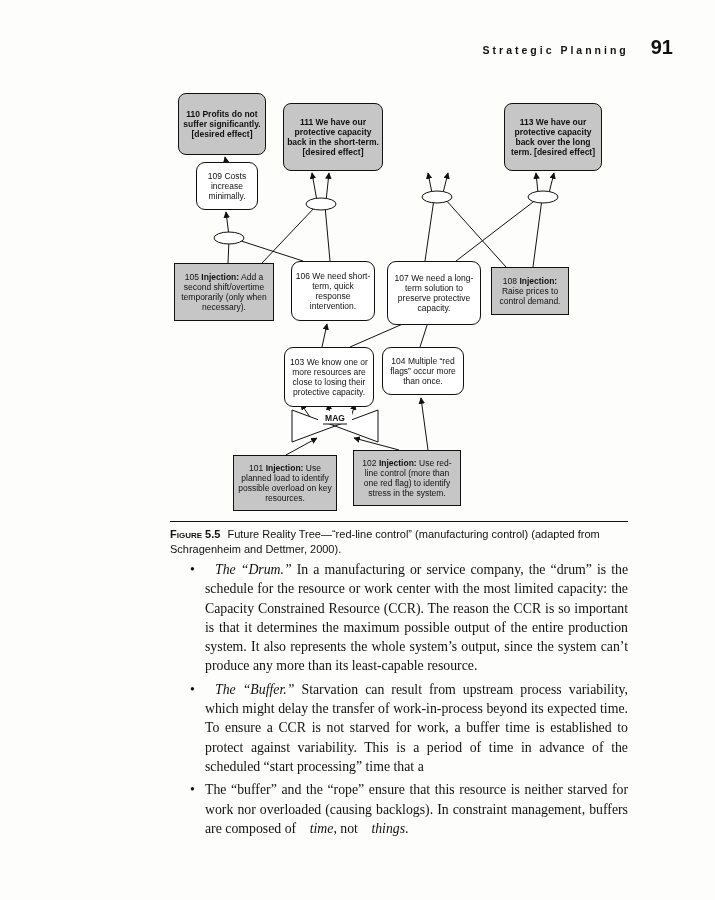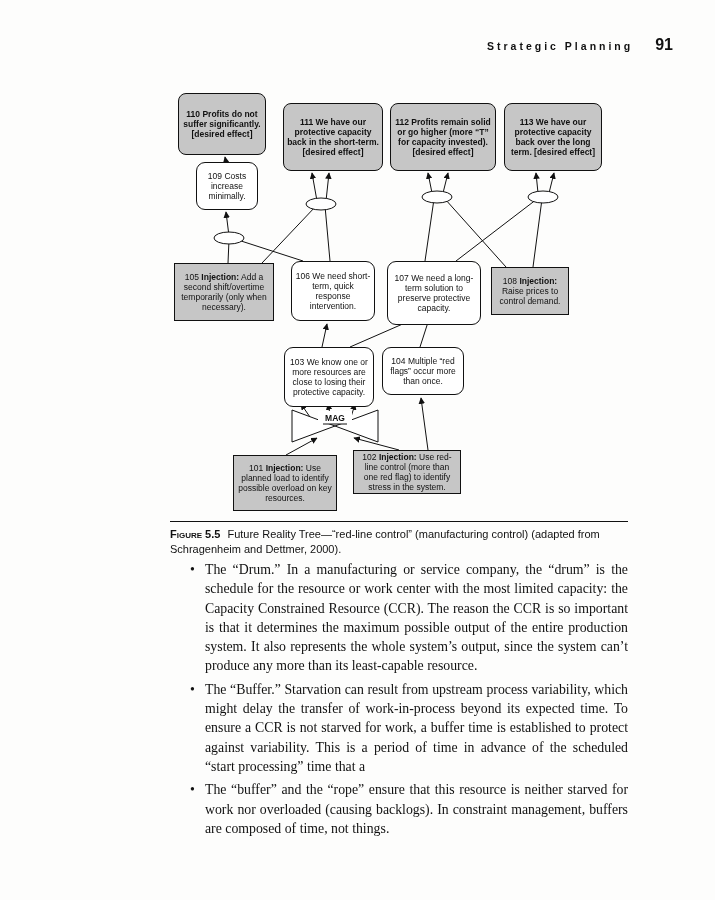--- a/index.html
+++ b/index.html
@@ -1,21 +1,21 @@
 <!DOCTYPE html>
 <html style="--node-gray: #c6c6c6; --ink: #111111;"><head>
 <meta charset="utf-8">
 <style>
   html,body{margin:0;padding:0;background:#ffffff;}
   .page{position:relative;width:715px;height:900px;background:#fdfdfc;overflow:hidden;
         font-family:"Liberation Sans",sans-serif;color:var(--ink,#111);padding-left:12px;}
   
   .running-head{position:absolute;top:36px;right:54px;display:flex;align-items:baseline;gap:22px;}
   .section-title{font-weight:bold;font-size:10.5px;letter-spacing:3px;}
-  .page-number{font-weight:bold;font-size:16px;}
+  .page-number{font-weight:bold;font-size:20px;}
   
   .diagram{position:absolute;left:0;top:0;width:715px;height:900px;}
   .edges-svg{position:absolute;left:0;top:0;}
   .edge{stroke:var(--ink,#111);stroke-width:1;fill:none;}
   .and-ellipse{fill:#ffffff;stroke:var(--ink,#111);stroke-width:1;}
   .mag-tri{fill:#ffffff;stroke:var(--ink,#111);stroke-width:1;}
   .mag-text{font:bold 8.5px "Liberation Sans",sans-serif;text-anchor:middle;fill:var(--ink,#111);}
   .nodes{position:absolute;left:0;top:0;width:715px;height:900px;}
   .node{position:absolute;display:flex;align-items:center;justify-content:center;
         text-align:center;font-size:8.5px;line-height:1.2;padding:2px 3px;box-sizing:border-box;}
@@ -28,21 +28,21 @@
   .figure-rule{position:absolute;left:170px;top:521px;width:458px;border-top:1.5px solid var(--ink,#111);}
   .figure-caption{position:absolute;left:170px;top:527px;width:462px;margin:0;
                   font-size:11px;line-height:14.5px;}
   .cap-label{font-weight:bold;font-variant:small-caps;margin-right:7px;}
   
   .body-text{position:absolute;left:184px;top:560px;width:444px;
              font-family:"Liberation Serif",serif;font-size:13.8px;line-height:19.3px;}
   .body-text ul{margin:0;padding:0 0 0 21px;list-style:none;}
   .body-text li{position:relative;text-align:justify;margin-bottom:4px;}
   .body-text li::before{content:"\2022";position:absolute;left:-15px;}
-  .italic{}
+  .italic{font-style:italic;margin-left:10px;}
 </style>
 </head>
 <body>
 
 <div class="page">
 
   <div class="running-head">
     <span class="section-title">Strategic Planning</span>
     <span class="page-number">91</span>
   </div>
@@ -95,23 +95,20 @@
         <line class="edge" x1="323" y1="424" x2="347" y2="424"></line>
       </g>
     </svg>
     <div class="nodes">
         <div class="node desired" style="left: 178px; top: 93px; width: 88px; height: 62px;">
           <div class="txt"><span class="b">110 Profits do not suffer significantly. [desired effect]</span></div>
         </div>
         <div class="node desired" style="left: 283px; top: 103px; width: 100px; height: 68px;">
           <div class="txt"><span class="b">111 We have our protective capacity back in the short-term. [desired effect]</span></div>
         </div>
-        <div class="node desired" style="left: 390px; top: 103px; width: 106px; height: 68px;">
-          <div class="txt"><span class="b">112 Profits remain solid or go higher (more “T” for capacity invested). [desired effect]</span></div>
-        </div>
         <div class="node desired" style="left: 504px; top: 103px; width: 98px; height: 68px;">
           <div class="txt"><span class="b">113 We have our protective capacity back over the long term. [desired effect]</span></div>
         </div>
         <div class="node plain" style="left: 196px; top: 162px; width: 62px; height: 48px;">
           <div class="txt"><span>109 Costs increase minimally.</span></div>
         </div>
         <div class="node injection" style="left: 174px; top: 263px; width: 100px; height: 58px;">
           <div class="txt"><span>105 </span><span class="b">Injection:</span><span> Add a second shift/overtime temporarily (only when necessary).</span></div>
         </div>
         <div class="node plain" style="left: 291px; top: 261px; width: 84px; height: 60px;">
@@ -125,21 +122,21 @@
         </div>
         <div class="node plain" style="left: 284px; top: 347px; width: 90px; height: 60px;">
           <div class="txt"><span>103 We know one or more resources are close to losing their protective capacity.</span></div>
         </div>
         <div class="node plain" style="left: 382px; top: 347px; width: 82px; height: 48px;">
           <div class="txt"><span>104 Multiple “red flags” occur more than once.</span></div>
         </div>
         <div class="node injection" style="left: 233px; top: 455px; width: 104px; height: 56px;">
           <div class="txt"><span>101 </span><span class="b">Injection:</span><span> Use planned load to identify possible overload on key resources.</span></div>
         </div>
-        <div class="node injection" style="left: 353px; top: 450px; width: 108px; height: 44px;">
+        <div class="node injection" style="left: 353px; top: 450px; width: 108px; height: 56px;">
           <div class="txt"><span>102 </span><span class="b">Injection:</span><span> Use red-line control (more than one red flag) to identify stress in the system.</span></div>
         </div>
       </div>
   </div>
 
   <div class="figure-rule"></div>
   <p class="figure-caption">
     <span class="cap-label">Figure 5.5</span><span>Future Reality Tree—“red-line control” (manufacturing control) (adapted from Schragenheim and Dettmer, 2000).</span>
   </p>
 

